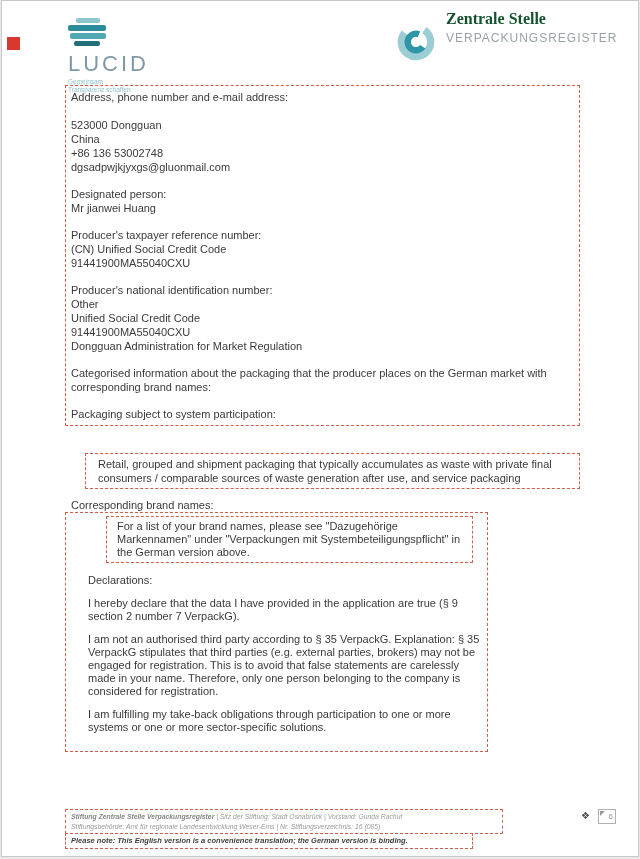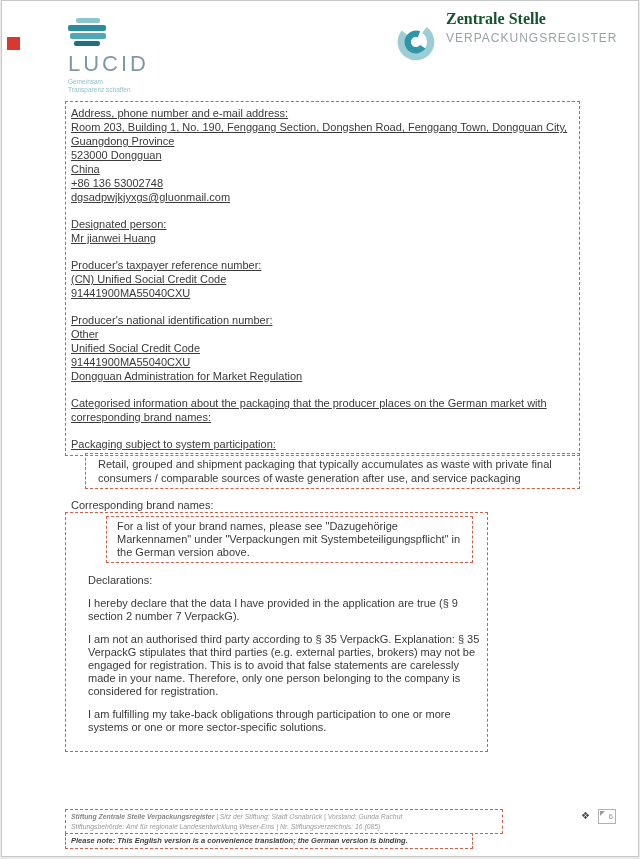--- a/index.html
+++ b/index.html
@@ -34,21 +34,21 @@
   .zsvr { position:absolute; left:392px; top:6px; display:flex; gap:8px; }
   .zsvr-icon { margin-top:13px; }
   .z1 { font-size:15px; color:#b5bcbf; font-weight:600; line-height:17px; }
   .z2 { font-size:16px; color:#14532d; font-weight:bold; line-height:23px;font-family:Liberation Serif, serif; }
   .z3 { font-size:12px; color:#99a3a6; letter-spacing:1px; line-height:16px; }
 
   
   .doc-text { font-size:11px; line-height:14px; color:#3a3a3a; }
   .dashed-box { border:1px dashed #cf5f4a; position:absolute; background:transparent; }
 
-  #box-producer { left:63px; top:100px; width:515px; padding:4px 8px 2px 5px;text-decoration:underline; }
+  #box-producer { left:63px; top:84px; width:515px; padding:4px 8px 2px 5px; }
   #box-producer p.blk { margin:0 0 13px 0; }
   #box-producer p.blk:last-child { margin-bottom:2px; }
 
   #box-retail { left:83px; top:452px; width:495px; padding:3px 24px 3px 12px; }
 
   .floating-label { position:absolute; left:69px; top:497px; font-size:11px; line-height:14px; color:#3a3a3a; }
 
   #box-decl { left:63px; top:511px; width:423px; padding:2px 6px 5px 22px; line-height:13px; }
   #box-brands { border:1px dashed #cf5f4a; margin:1px 8px 11px 18px; padding:3px 10px; }
   #box-decl p.blk2 { margin:0 0 10px 0; }
@@ -108,21 +108,21 @@
     </svg>
     <div class="zsvr-txt">
       <div class="z2">Zentrale Stelle</div>
       <div class="z3">VERPACKUNGSREGISTER</div>
     </div>
   </div>
 
   <div class="dashed-box doc-text" id="box-producer">
     <p class="blk">
       <span>Address, phone number and e-mail address:</span><br>
-      <span>Room 203, Building 1, No. 190, Fenggang Section, Dongshen Road, Fenggang Town, Dongguan City, Guangdong Province</span><br>
+      <br>
       <span>523000 Dongguan</span><br>
       <span>China</span><br>
       <span>+86 136 53002748</span><br>
       <span>dgsadpwjkjyxgs@gluonmail.com</span>
     </p>
     <p class="blk">
       <span>Designated person:</span><br>
       <span>Mr jianwei Huang</span>
     </p>
     <p class="blk">

